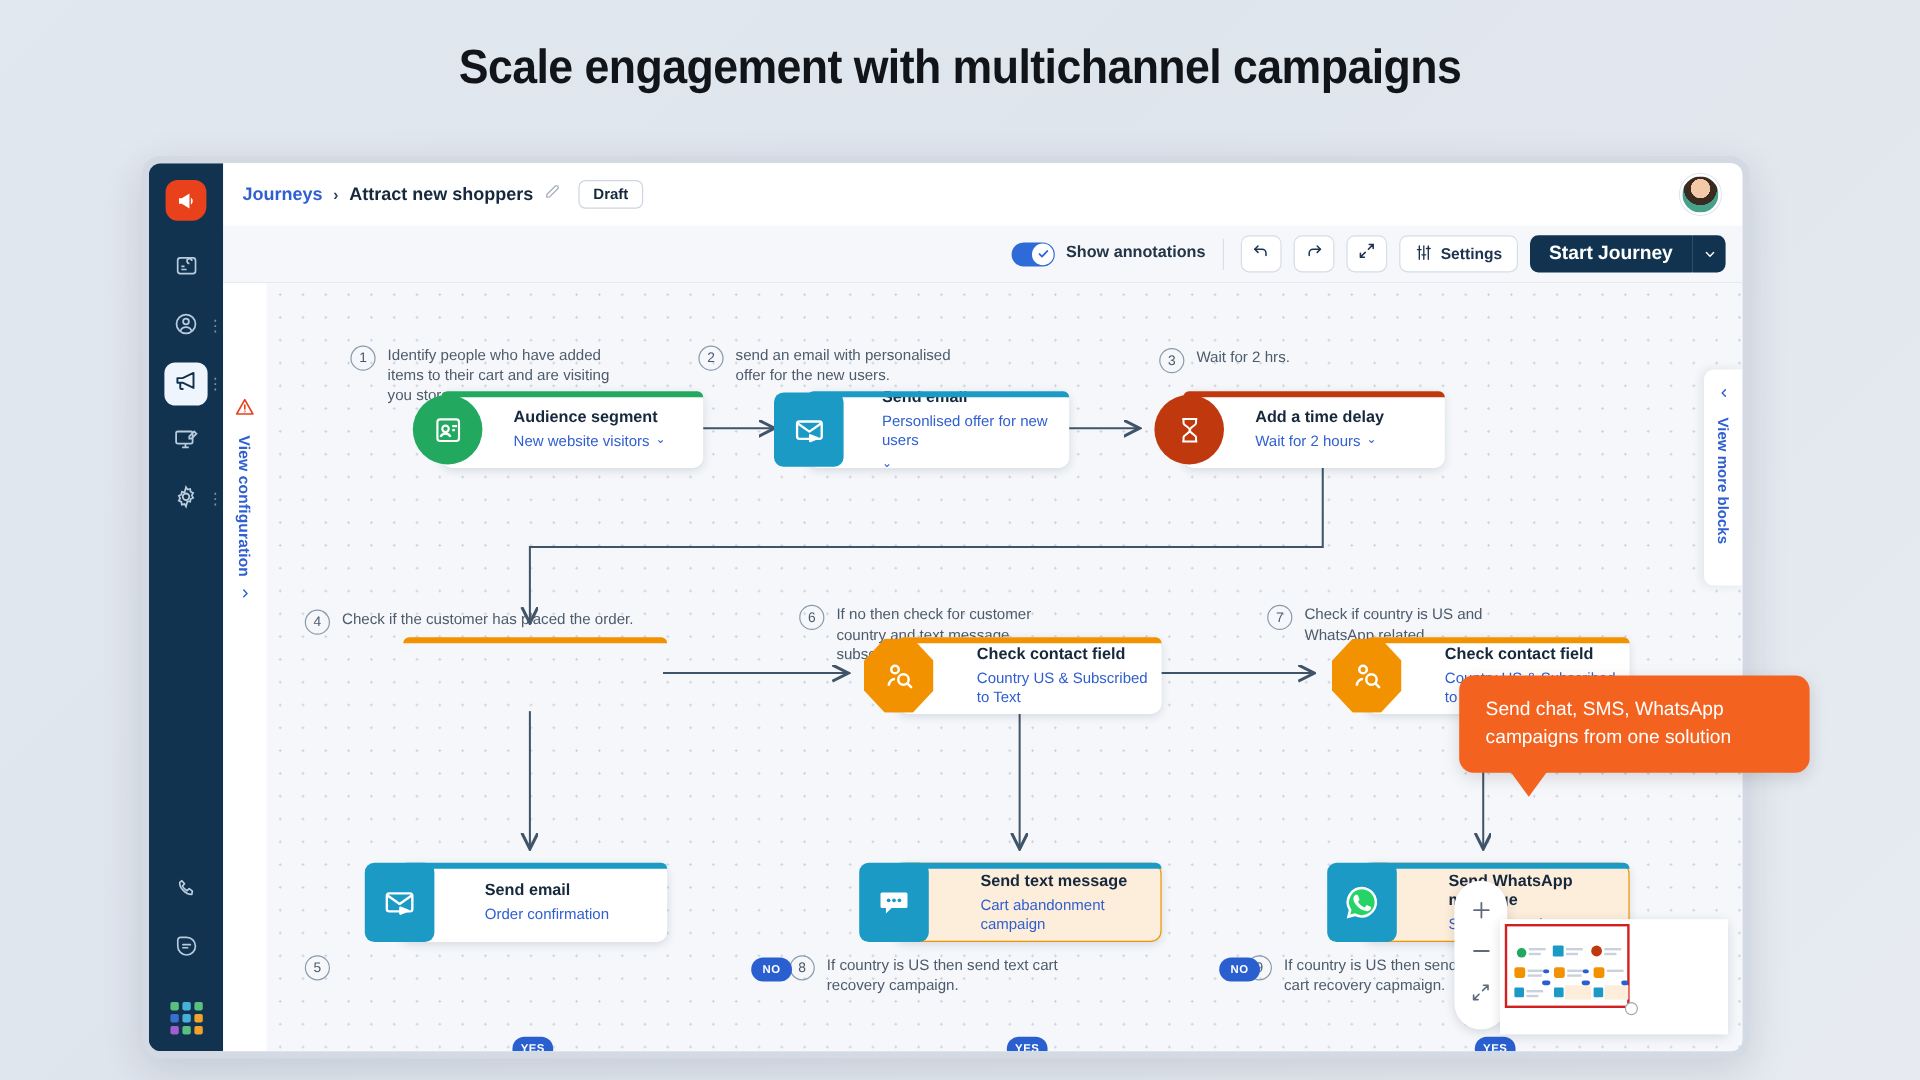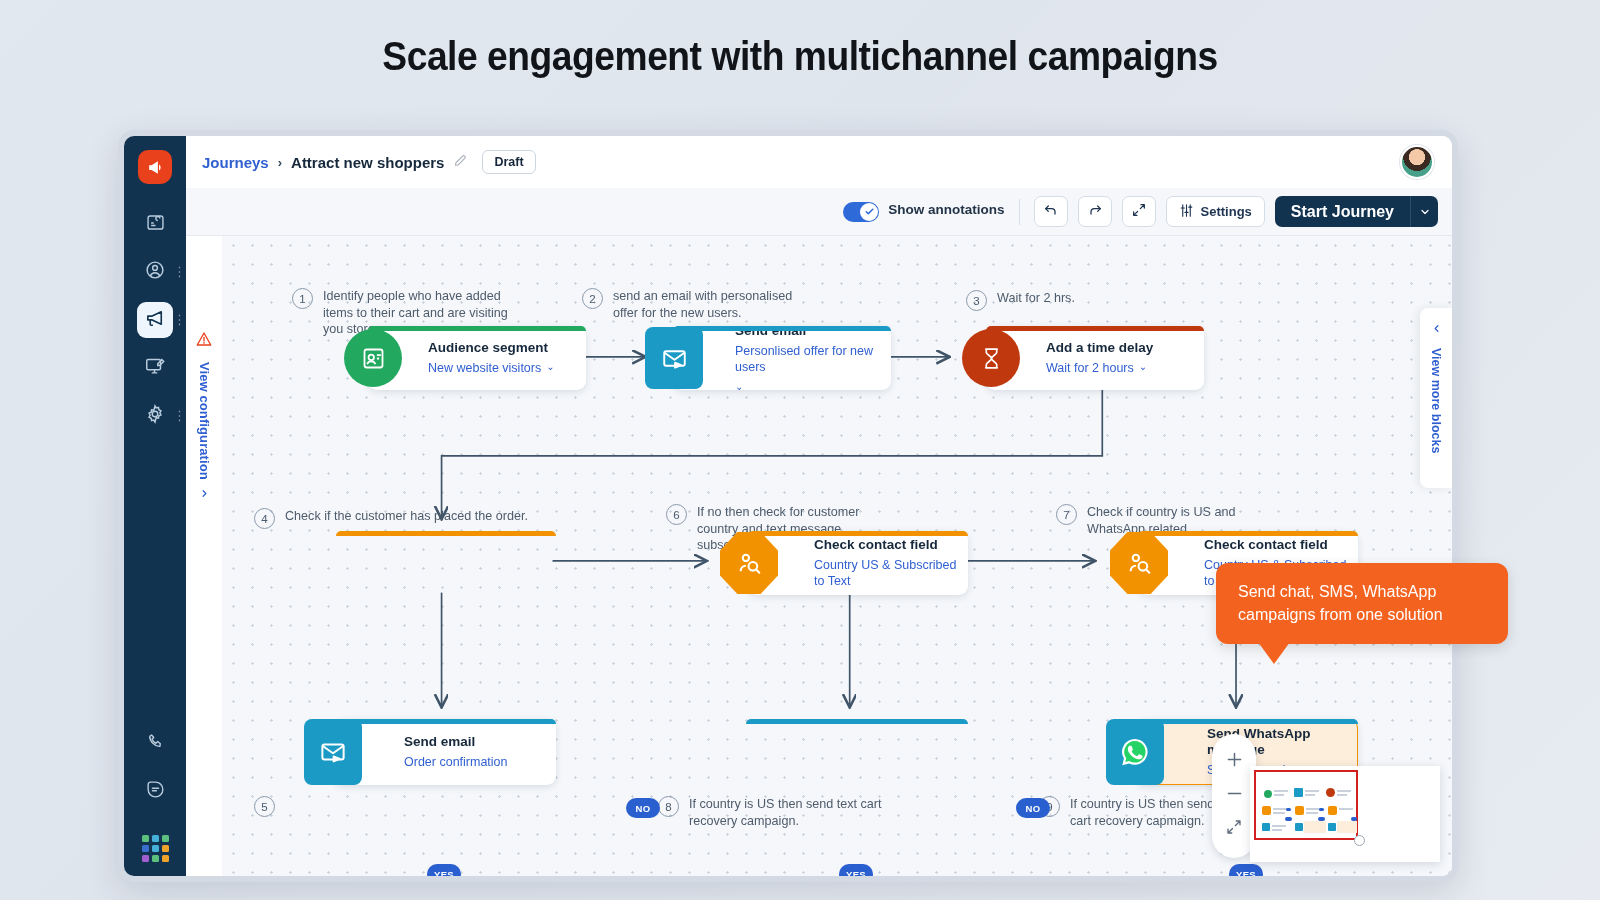--- a/index.html
+++ b/index.html
@@ -610,20 +610,38 @@
             <svg width="30" height="30" viewBox="0 0 24 24" fill="none" stroke="#fff" stroke-width="1.6" stroke-linejoin="round">
               <rect x="3.5" y="6" width="17" height="12" rx="1.6"></rect>
                   <path d="M3.5 7l8.5 6 8.5-6"></path>
                   <path d="M12.5 15.5l5 2-5 2z" fill="#fff"></path>
             </svg>
           </span>
         </div>
       </div>
       <div style="position:absolute;left:148px;top:483px;width:222px;height:5px;background:#1a9ac4;border-radius:9px 9px 0 0;z-index:3;pointer-events:none;"></div>
 
+      <div class="node" style="left:560px; top:483px; width:222px;">
+        <div class="node-card" style="background:#fdeedb; padding-left:70px; height:66px; border:1px solid #f39200;">
+          <div class="node-title">Send text message</div>
+          <div class="node-sub">
+            <span>Cart abandonment campaign</span>
+          </div>
+        </div>
+        <div class="node-badge" style="left:-30px; top:33px;">
+          <span style="width:66px;height:66px;border-radius:8px;background:#1a9ac4;display:flex;align-items:center;justify-content:center;">
+            <svg width="30" height="30" viewBox="0 0 24 24" fill="#fff">
+              <path d="M4 5.4h16a1 1 0 0 1 1 1v8.4a1 1 0 0 1-1 1h-9.6L6.6 19.4v-3.6H4a1 1 0 0 1-1-1V6.4a1 1 0 0 1 1-1z"></path>
+              <circle cx="8.4" cy="10.6" r="1.25" fill="#1a9ac4"></circle>
+                  <circle cx="12" cy="10.6" r="1.25" fill="#1a9ac4"></circle>
+                  <circle cx="15.6" cy="10.6" r="1.25" fill="#1a9ac4"></circle>
+            </svg>
+          </span>
+        </div>
+      </div>
       <div style="position:absolute;left:560px;top:483px;width:222px;height:5px;background:#1a9ac4;border-radius:9px 9px 0 0;z-index:3;pointer-events:none;"></div>
 
       <div class="node" style="left:950px; top:483px; width:222px;">
         <div class="node-card" style="background:#fdeedb; padding-left:70px; height:66px; border:1px solid #f39200;">
           <div class="node-title">Send WhatsApp message</div>
           <div class="node-sub">
             <span>Select campaign</span>
           </div>
         </div>
         <div class="node-badge" style="left:-30px; top:33px;">

